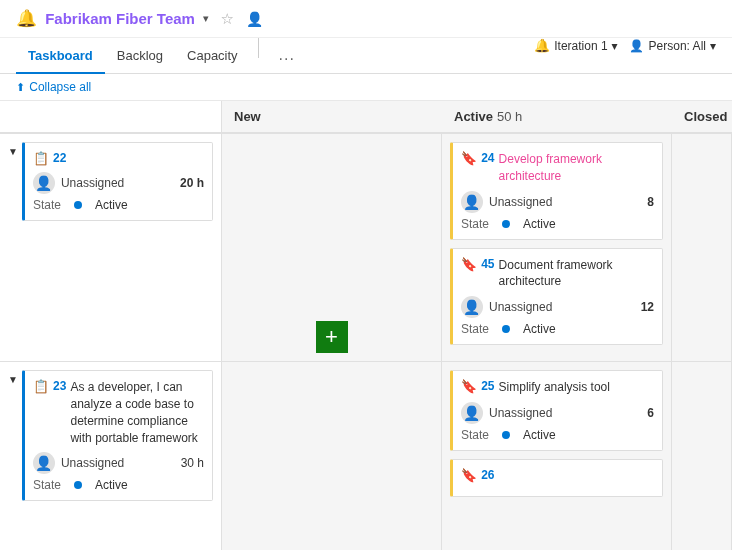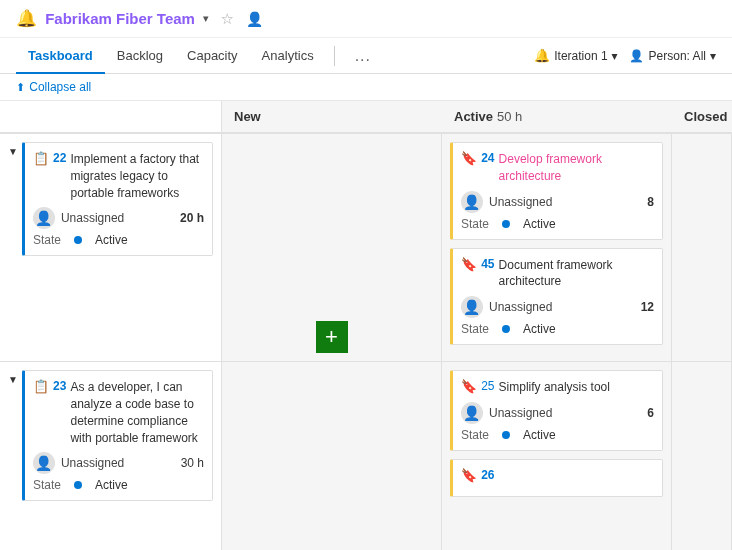--- a/index.html
+++ b/index.html
@@ -2,21 +2,21 @@
 <html><head>
   <meta charset="utf-8">
   <style>
     * { box-sizing: border-box; margin: 0; padding: 0; }
     body { font-family: 'Segoe UI', Arial, sans-serif; font-size: 13px; color: #333; background: #fff; width: 732px; height: 550px; overflow: hidden; }
 
     
     .top-bar { display: flex; align-items: center; padding: 8px 16px; border-bottom: 1px solid #eee; gap: 8px; }
 
     
-    .nav-bar { display: flex; align-items: center; padding: 0 16px; border-bottom: 1px solid #ddd; gap: 0; }
+    .nav-bar { display: flex; align-items: flex-start; padding: 0 16px; border-bottom: 1px solid #ddd; gap: 0; }
     .nav-item { padding: 10px 12px; font-size: 13px; color: #444; cursor: pointer; position: relative; }
     .nav-item.active { color: #0078d4; font-weight: 600; }
     .nav-item.active::after { content: ''; position: absolute; bottom: -1px; left: 0; right: 0; height: 2px; background: #0078d4; }
     .nav-separator { width: 1px; height: 20px; background: #ccc; margin: 0 8px; }
     .nav-dots { padding: 8px 12px; color: #666; font-size: 16px; cursor: pointer; letter-spacing: 1px; }
     .nav-right { margin-left: auto; display: flex; align-items: center; gap: 12px; }
     .iteration-btn { display: flex; align-items: center; gap: 4px; font-size: 12px; color: #333; cursor: pointer; border: none; background: none; }
     .person-btn { display: flex; align-items: center; gap: 4px; font-size: 12px; color: #333; cursor: pointer; border: none; background: none; }
 
     
@@ -50,21 +50,20 @@
   <span style="font-size:15px; font-weight:600; color:#8b5cf6; cursor:pointer;">Fabrikam Fiber Team</span>
   <span style="color:#555; font-size:11px; cursor:pointer;">▾</span>
   <span style="color:#aaa; font-size:15px; cursor:pointer; margin-left:4px;">☆</span>
   <span style="color:#0078d4; font-size:14px; cursor:pointer; margin-left:4px;">👤</span>
 </div>
 
 <div class="nav-bar">
   <div class="nav-item active">Taskboard</div>
   <div class="nav-item">Backlog</div>
   <div class="nav-item">Capacity</div>
-  <div class="nav-item">Analytics</div>
   <div class="nav-separator"></div>
   <div class="nav-dots">...</div>
   <div class="nav-right">
     <button class="iteration-btn">
       <span style="font-size:13px;">🔔</span>
       <span>Iteration 1</span>
       <span>▾</span>
     </button>
     <button class="person-btn">
       <span>👤</span>
@@ -99,21 +98,20 @@
 
   <div class="board-row">
 
     <div class="row-col left-task-col" style="background:#fff; display:flex; align-items:flex-start; gap:2px;">
       <span style="font-size:10px; color:#333; cursor:pointer; flex-shrink:0; margin-top:4px; margin-right:2px;">▼</span>
       <div style="flex:1;">
         <div class="task-card">
           <div class="task-card-header">
             <span style="color:#0078d4; font-size:13px; flex-shrink:0;">📋</span>
             <span style="font-weight:600; font-size:12px; color:#0078d4; flex-shrink:0;">22</span>
-            <span style="font-size:12px; color:#333; line-height:1.4;">Implement a factory that migrates legacy to portable frameworks</span>
           </div>
           <div class="task-meta">
             <div class="avatar">
               <span style="font-size:14px; color:#666;">👤</span>
             </div>
             <span style="font-size:12px; color:#444; flex:1;">Unassigned</span>
             <span style="font-size:12px; font-weight:600; color:#333;text-align:right;">20 h</span>
           </div>
           <div class="task-state">
             <span style="color:#666; font-size:12px;">State</span>
@@ -201,21 +199,21 @@
       </div>
     </div>
 
     <div class="row-col new-task-col" style="min-height:220px;"></div>
 
     <div class="row-col active-task-col">
 
       <div class="task-card" style="border-left-color:#f4c842;">
         <div class="task-card-header">
           <span style="color:#d4a800; font-size:13px; flex-shrink:0;">🔖</span>
-          <span style="font-weight:400; font-size:12px; color:#0078d4; flex-shrink:0;">25</span>
+          <span style="font-weight:700; font-size:12px; color:#0078d4; flex-shrink:0;">25</span>
           <span style="font-size:12px; color:#333; line-height:1.4;">Simplify analysis tool</span>
         </div>
         <div class="task-meta">
           <div class="avatar">
             <span style="font-size:14px; color:#666;">👤</span>
           </div>
           <span style="font-size:12px; color:#444; flex:1;">Unassigned</span>
           <span style="font-size:12px; font-weight:600; color:#333;">6</span>
         </div>
         <div class="task-state">

